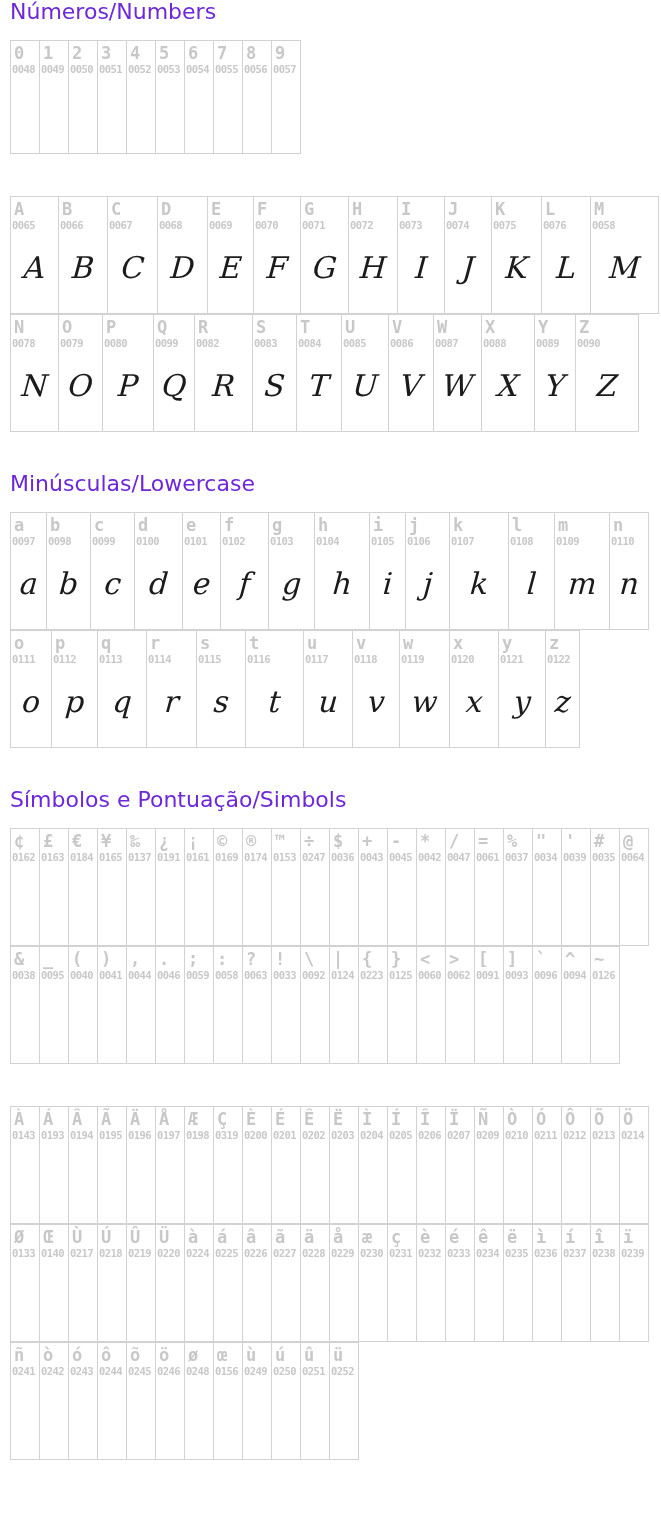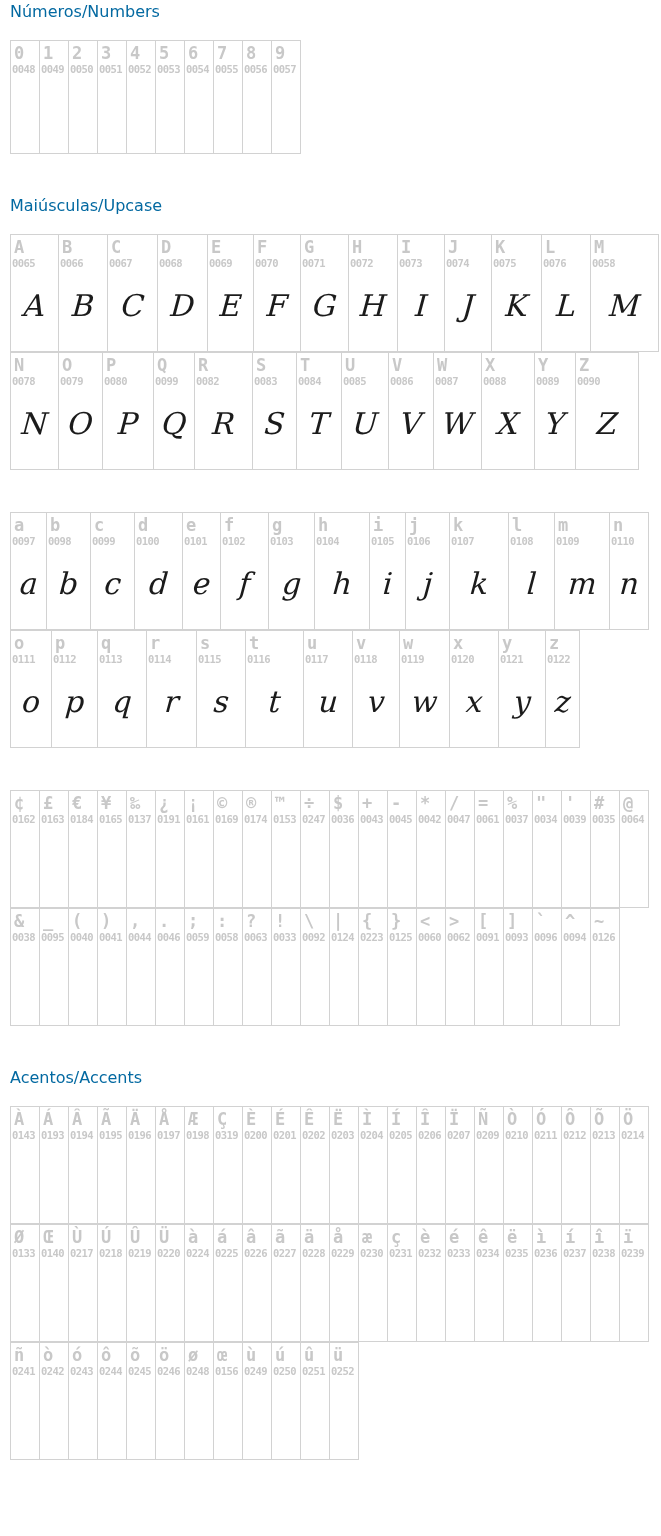--- a/index.html
+++ b/index.html
@@ -6,23 +6,23 @@
   body {
     width:661px; height:1536px; overflow:hidden;
     font-family:"Liberation Sans", sans-serif;
   }
   main { padding:2px 0 0 10px; }
   .section { margin-bottom:42px; }
   .section-title {
     margin:0 0 18px 0;
     font-family:"DejaVu Sans", "Liberation Sans", sans-serif;
     font-weight:400;
-    font-size:16px;
+    font-size:22px;
     line-height:20px;
-    color:#0369a1;
+    color:#6d28d9;
     letter-spacing:0;
   }
   .char-table { }
   .char-row { display:flex; }
   .char-cell {
     box-sizing:border-box;
     border:1px solid #d2d2d2;
     margin-right:-1px;
     background:#ffffff;
     display:flex;
@@ -117,21 +117,20 @@
           </div>
           <div class="char-cell" style="width: 30px; height: 114px;">
             <span class="cell-ref">9</span>
             <span class="cell-code">0057</span>
             <div class="cell-glyph"></div>
           </div>
         </div>
       </div>
     </section>
     <section class="section">
-      <h2 class="section-title">Maiúsculas/Upcase</h2>
       <div class="char-table">
         <div class="char-row">
           <div class="char-cell" style="width: 49px; height: 118px;">
             <span class="cell-ref">A</span>
             <span class="cell-code">0065</span>
             <div class="cell-glyph">A</div>
           </div>
           <div class="char-cell" style="width: 50px; height: 118px;">
             <span class="cell-ref">B</span>
             <span class="cell-code">0066</span>
@@ -256,20 +255,21 @@
           </div>
           <div class="char-cell" style="width: 64px; height: 118px;">
             <span class="cell-ref">Z</span>
             <span class="cell-code">0090</span>
             <div class="cell-glyph">Z</div>
           </div>
         </div>
       </div>
     </section>
     <section class="section">
+      <h2 class="section-title">Minúsculas/Lowercase</h2>
       <div class="char-table">
         <div class="char-row">
           <div class="char-cell" style="width: 37px; height: 118px;">
             <span class="cell-ref">a</span>
             <span class="cell-code">0097</span>
             <div class="cell-glyph">a</div>
           </div>
           <div class="char-cell" style="width: 45px; height: 118px;">
             <span class="cell-ref">b</span>
             <span class="cell-code">0098</span>
@@ -394,20 +394,21 @@
           </div>
           <div class="char-cell" style="width: 35px; height: 118px;">
             <span class="cell-ref">z</span>
             <span class="cell-code">0122</span>
             <div class="cell-glyph">z</div>
           </div>
         </div>
       </div>
     </section>
     <section class="section">
+      <h2 class="section-title">Símbolos e Pontuação/Simbols</h2>
       <div class="char-table">
         <div class="char-row">
           <div class="char-cell" style="width: 30px; height: 118px;">
             <span class="cell-ref">¢</span>
             <span class="cell-code">0162</span>
             <div class="cell-glyph"></div>
           </div>
           <div class="char-cell" style="width: 30px; height: 118px;">
             <span class="cell-ref">£</span>
             <span class="cell-code">0163</span>
@@ -617,21 +618,20 @@
           </div>
           <div class="char-cell" style="width: 30px; height: 118px;">
             <span class="cell-ref">~</span>
             <span class="cell-code">0126</span>
             <div class="cell-glyph"></div>
           </div>
         </div>
       </div>
     </section>
     <section class="section">
-      <h2 class="section-title">Acentos/Accents</h2>
       <div class="char-table">
         <div class="char-row">
           <div class="char-cell" style="width: 30px; height: 118px;">
             <span class="cell-ref">À</span>
             <span class="cell-code">0143</span>
             <div class="cell-glyph"></div>
           </div>
           <div class="char-cell" style="width: 30px; height: 118px;">
             <span class="cell-ref">Á</span>
             <span class="cell-code">0193</span>

